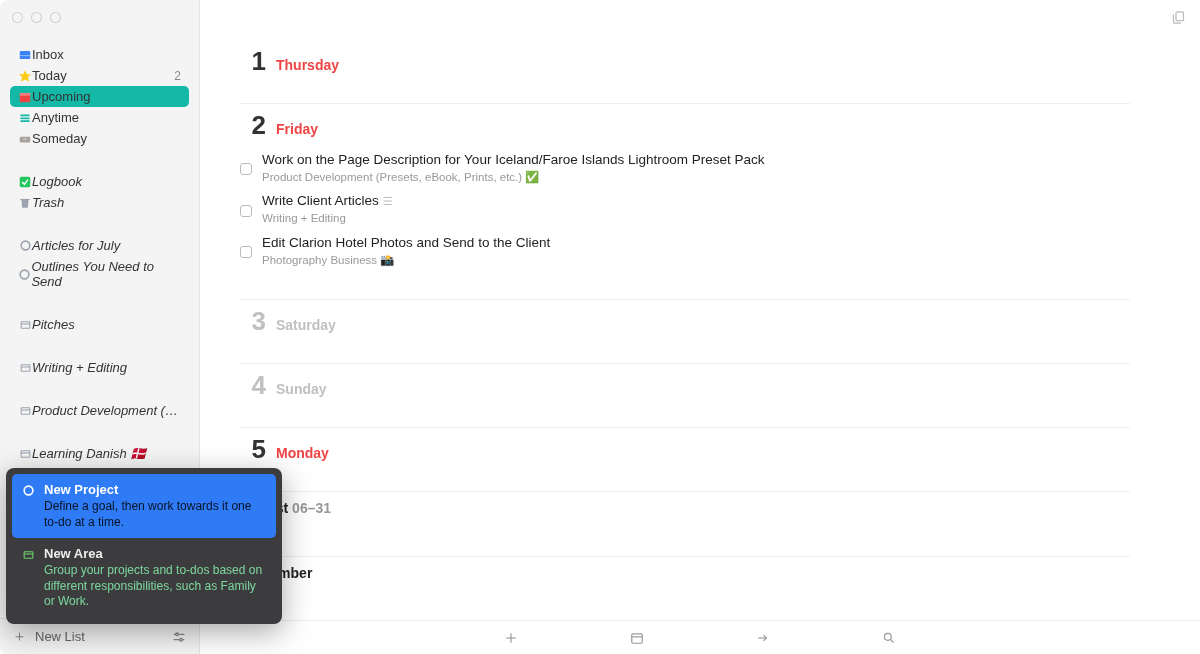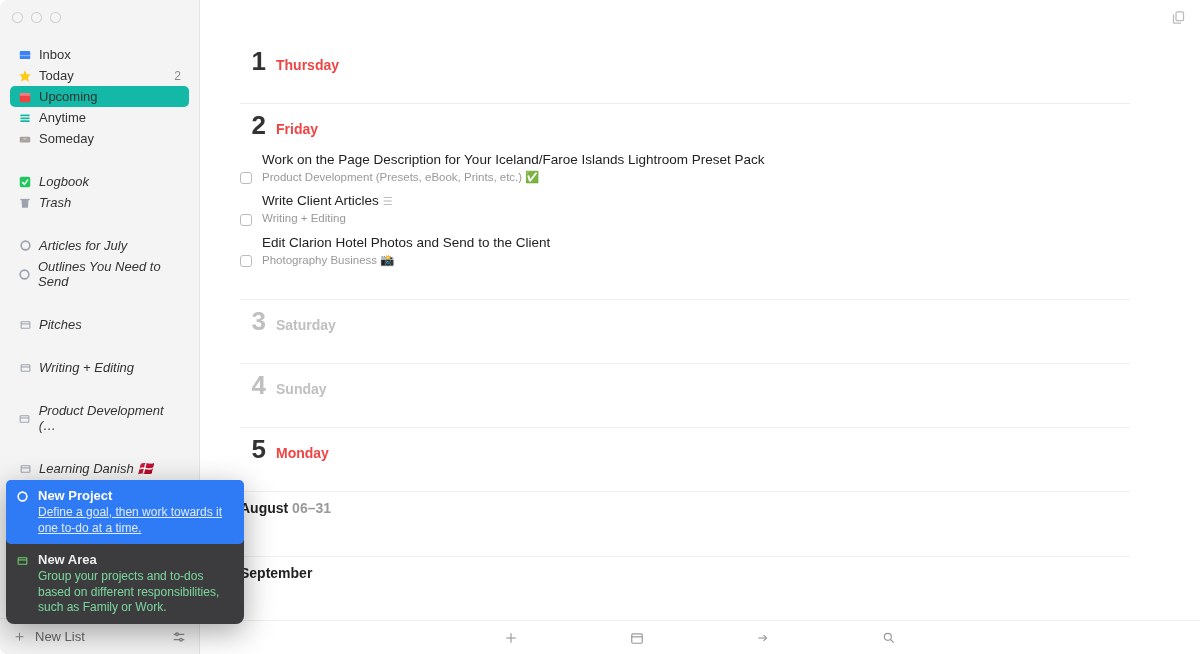--- a/index.html
+++ b/index.html
@@ -3,53 +3,53 @@
 <meta charset="utf-8">
 <style>
 * { margin: 0; padding: 0; box-sizing: border-box; }
 body { font-family: -apple-system, BlinkMacSystemFont, "Segoe UI", Helvetica, Arial, sans-serif; font-size: 13px; color: #333; background: #fff; width: 1200px; height: 654px; overflow: hidden; position: relative; }
 .window { display: flex; height: 100%; background: #fff; border-radius: 8px; overflow: hidden; }
 .titlebar-dots { position: absolute; top: 12px; left: 12px; display: flex; gap: 8px; z-index: 10; }
 .dot { width: 11px; height: 11px; border-radius: 50%; border: 1px solid rgba(0,0,0,0.15); background: #f5f5f5; }
 .sidebar { width: 200px; background: #f4f4f4; border-right: 1px solid #e4e4e4; display: flex; flex-direction: column; padding-top: 40px; position: relative; }
 .sidebar-section { padding: 4px 10px; }
 .sidebar-section + .sidebar-section { margin-top: 14px; font-style: italic; }
-.sidebar-item { display: flex; align-items: center; padding: 3px 8px; border-radius: 5px; cursor: default; font-size: 13px; color: #333; gap: 7px; }
+.sidebar-item { display: flex; align-items: center; padding: 3px 8px; border-radius: 5px; cursor: default; font-size: 13px; color: #333; }
 .sidebar-item.selected { background: #14b8a6; }
 .sidebar-item .count { margin-left: auto; color: #888; font-size: 12px; }
 .sidebar-item .icn { width: 14px; height: 14px; display: inline-flex; align-items: center; justify-content: center; }
 .sidebar-footer { margin-top: auto; display: flex; align-items: center; padding: 8px 12px; border-top: 1px solid #e4e4e4; background: #f4f4f4; }
 .new-list-btn { display: flex; align-items: center; gap: 8px; color: #666; font-size: 13px; cursor: default; }
 .new-list-btn .plus { font-size: 15px; color: #888; }
 .settings-icn { margin-left: auto; color: #888; }
 .main { flex: 1; display: flex; flex-direction: column; overflow: hidden; }
 .content { flex: 1; overflow-y: auto; padding: 40px 70px 10px 40px; }
 .day-row { display: flex; align-items: baseline; border-top: 1px solid #eee; padding-top: 6px; margin-bottom: 26px; }
 .day-row:first-child { border-top: none; }
 .day-number { font-size: 26px; font-weight: 700; color: #333; width: 26px; text-align: right; margin-right: 10px; }
 .day-number.weekend, .day-name.weekend { color: #c0c0c0; }
 .day-name { font-size: 14px; color: #ef4444; font-weight: 600; }
 .tasks { margin-left: 0px; margin-top: -18px; margin-bottom: 26px;}
-.task { display: flex; align-items: flex-end; padding: 2px 0 6px 0; gap: 10px; margin-left: 0px;}
+.task { display: flex; align-items: center; padding: 2px 0 6px 0; gap: 10px; margin-left: 0px;}
 .task .check { width: 12px; height: 12px; border: 1px solid #bbb; border-radius: 3px; margin-top: 3px; flex-shrink:0;}
 .task .task-body { display: flex; flex-direction: column; }
 .task .task-title { font-size: 13.5px; color: #222; line-height: 1.3; }
 .task .task-meta { font-size: 11.5px; color: #999; line-height: 1.3; margin-top:1px;}
 .task .list-icon { font-size:11px; color:#bbb; margin-left:4px;}
 .month-row { font-size: 14px; font-weight: 700; color: #222; border-top: 1px solid #eee; padding-top: 8px; margin-bottom: 40px; }
 .month-row .range { color: #999; font-weight: 600; }
 .bottombar { height: 34px; border-top: 1px solid #eee; display: flex; align-items: center; justify-content: center; gap: 110px; color: #999; }
 .bottombar .bicon { width: 16px; height: 16px; display:inline-flex; align-items:center; justify-content:center; cursor:default;}
-.popup { position: absolute; left: 6px; bottom: 30px; width: 238px; background: #3c3c3e; border-radius: 8px; padding: 0; box-shadow: 0 8px 30px rgba(0,0,0,0.35); color: #ddd; z-index: 20; }
+.popup { position: absolute; left: 6px; bottom: 30px; width: 276px; background: #3c3c3e; border-radius: 8px; padding: 6px; box-shadow: 0 8px 30px rgba(0,0,0,0.35); color: #ddd; z-index: 20; }
 .popup-item { padding: 8px 10px; border-radius: 5px; display: flex; gap: 8px; }
 .popup-item.selected { background: #2f7af5; color: #fff; }
 .popup-item .picn { width: 14px; flex-shrink: 0; margin-top: 2px; }
 .popup-item .ptitle { font-size: 13px; font-weight: 600; }
 .popup-item .pdesc { font-size: 12px; opacity: 0.85; margin-top: 2px; line-height: 1.3; }
-.popup-item.selected .pdesc { color: #ffffff; text-decoration: underline; }
+.popup-item.selected .pdesc { color: #000000; }
 .popup-item:not(.selected) .ptitle { color:#eee;}
 .popup-item:not(.selected) .pdesc { color:#86efac;}
 .copy-icon { position:absolute; top:10px; right:14px; color:#bbb;}
 svg { display: block; }
 </style>
 </head>
 <body>
 
 <div class="titlebar-dots">
   <div class="dot"></div>

